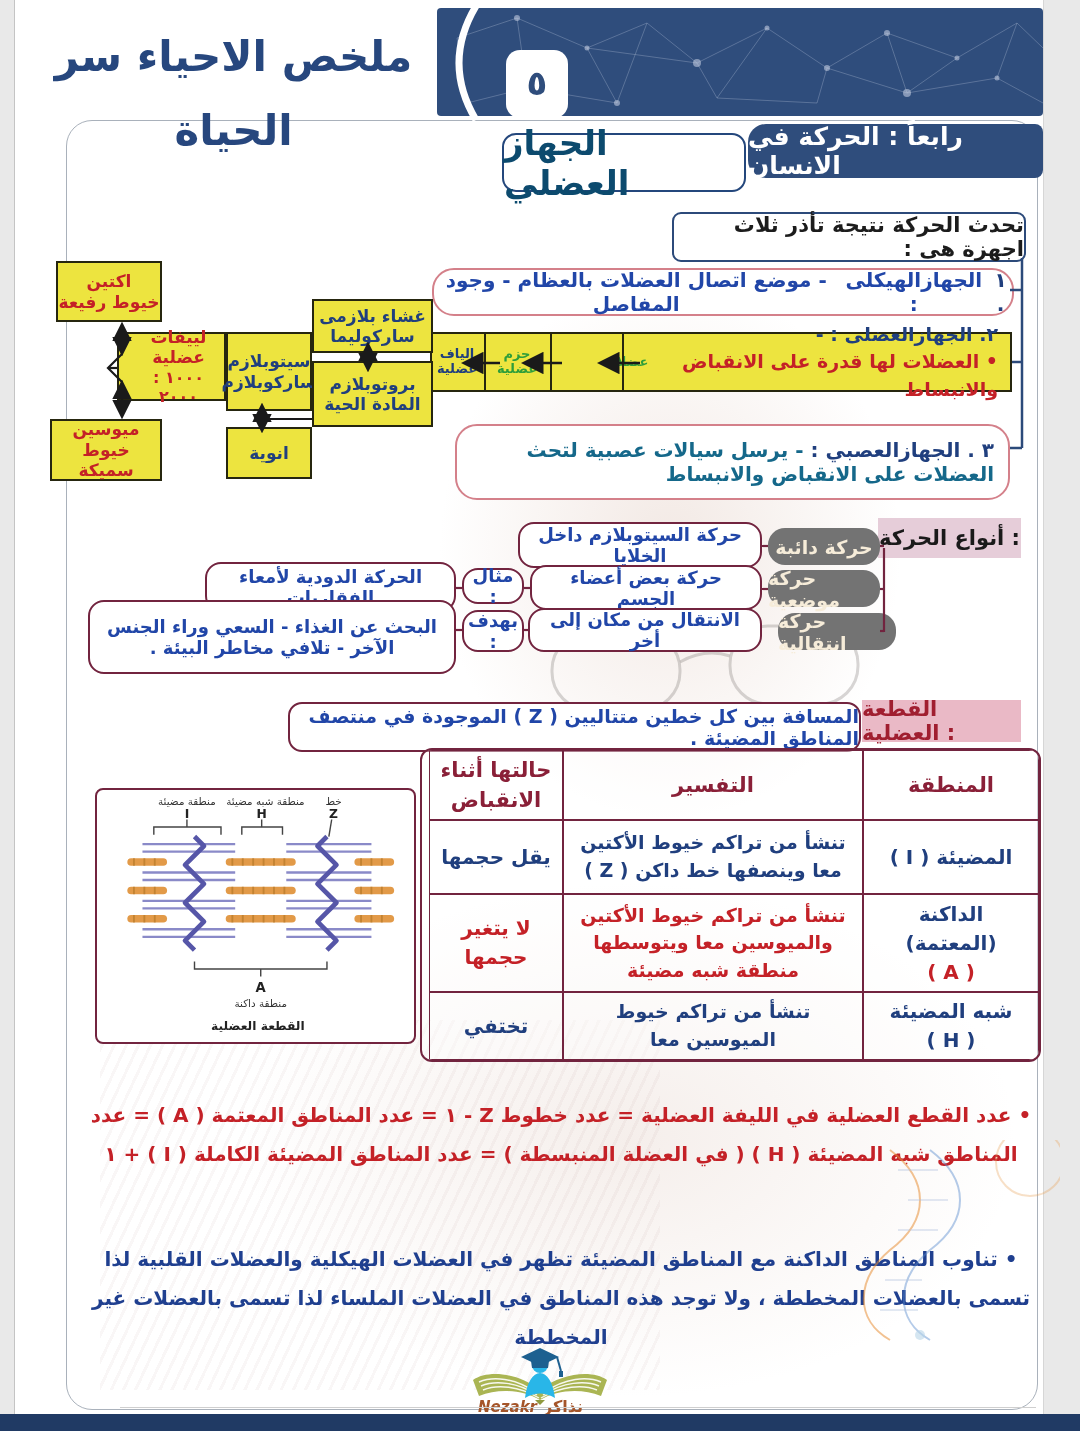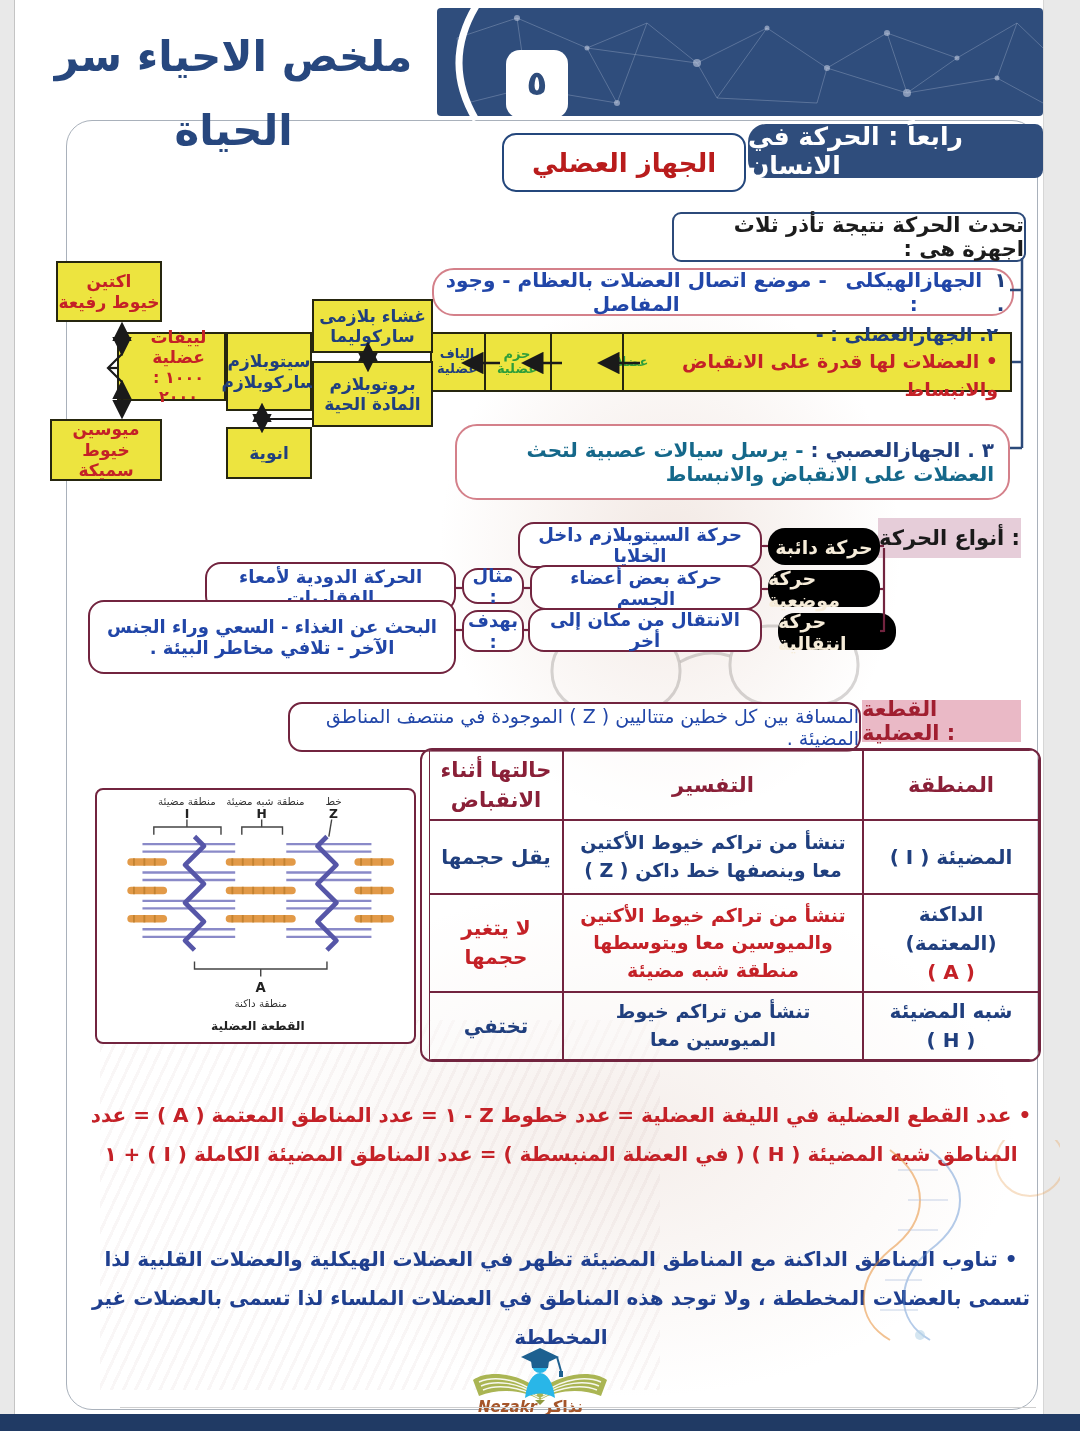--- a/index.html
+++ b/index.html
@@ -7,45 +7,45 @@
   .screen{position:relative;width:1080px;height:1431px;background:#e9e9e9;overflow:hidden;margin:0 auto;}
   .abs{position:absolute;}
   .page{left:14px;top:0;width:1028px;height:1414px;background:#ffffff;border-left:1px solid #c4c4c4;border-right:1px solid #d6d6d6;}
   .content-border{left:66px;top:120px;width:970px;height:1288px;border:1.5px solid #a9b1bb;border-radius:26px;}
   
   .banner{left:437px;top:8px;width:606px;height:108px;background:#2f4d7c;border-radius:4px;overflow:hidden;}
   .banner-arc{left:424px;top:4px;width:60px;height:118px;}
   .doc-title{left:36px;top:20px;width:395px;height:74px;color:#27477e;font-size:42px;font-weight:bold;text-align:center;line-height:74px;}
   .page-tab{left:506px;top:50px;width:62px;height:68px;background:#ffffff;border-radius:14px;text-align:center;line-height:66px;font-size:34px;color:#2f4d7c;font-weight:bold;}
   .section-band{left:748px;top:124px;width:295px;height:54px;background:#2f4d7c;border-radius:18px 8px 8px 18px;color:#ffffff;font-weight:bold;font-size:25px;display:flex;align-items:center;justify-content:center;}
-  .subsection-box{left:502px;top:133px;width:240px;height:55px;background:#ffffff;border:2px solid #24477c;border-radius:14px;color:#b91c1c;font-weight:bold;font-size:26px;display:flex;align-items:center;justify-content:center;}
+  .subsection-box{left:502px;top:133px;width:240px;height:55px;background:#ffffff;border:2px solid #24477c;border-radius:14px;color:#0c4a6e;font-weight:bold;font-size:34px;display:flex;align-items:center;justify-content:center;}
   
   .blob{border-radius:50%;}
   .face-blob{left:430px;top:270px;width:480px;height:560px;background:radial-gradient(ellipse at center,rgba(223,199,187,.40),rgba(223,199,187,0) 68%);}
   .shoulder-blob{left:240px;top:880px;width:780px;height:520px;background:radial-gradient(ellipse at center,rgba(226,206,196,.34),rgba(226,206,196,0) 70%);}
   .stripes{left:100px;top:1020px;width:560px;height:370px;background:repeating-linear-gradient(115deg,rgba(150,100,100,.055) 0 3px,transparent 3px 11px);}
   
   .intro-box{left:672px;top:212px;width:350px;height:46px;background:#fff;border:2px solid #2c4a7a;border-radius:9px;display:flex;align-items:center;justify-content:center;font-size:21px;font-weight:bold;color:#1c1c1c;}
   .redbox{background:#fff;border:2px solid #d4808a;border-radius:22px;display:flex;align-items:center;justify-content:center;text-align:center;font-weight:bold;}
   .sys1{left:432px;top:268px;width:578px;height:44px;font-size:20px;}
   .sys3{left:455px;top:424px;width:555px;height:76px;font-size:20px;padding:0 14px;box-sizing:border-box;}
   .blue{color:#2146a8;} .navy{color:#203f7e;} .red{color:#c42127;} .teal{color:#15688a;} .green{color:#2f9e3a;}
   
   .ybox{background:#ede43f;border:2px solid #26260f;box-sizing:border-box;display:flex;flex-direction:column;align-items:center;justify-content:center;text-align:center;font-weight:bold;font-size:17px;line-height:1.2;}
   .ybar{left:430px;top:332px;width:582px;height:60px;background:#ede43f;border:2px solid #26260f;box-sizing:border-box;}
   .ybar .sep{position:absolute;top:0;width:2px;height:100%;background:#26260f;}
   .ycell{position:absolute;top:0;height:100%;display:flex;align-items:center;justify-content:center;text-align:center;font-weight:bold;font-size:13px;line-height:1.15;}
   .ydesc{position:absolute;top:0;right:0;width:390px;height:100%;display:flex;flex-direction:column;justify-content:center;padding-right:12px;box-sizing:border-box;font-weight:bold;font-size:19px;line-height:1.45;text-align:right;}
   
   .mv-label{left:878px;top:518px;width:143px;height:40px;background:#e6cdd9;display:flex;align-items:center;justify-content:center;font-size:21px;font-weight:bold;color:#1a1a1a;}
-  .pill{background:#000000;border-radius:17px;color:#f6ecd9;font-weight:bold;font-size:19px;display:flex;align-items:center;justify-content:center;}
+  .pill{background:#737373;border-radius:17px;color:#f6ecd9;font-weight:bold;font-size:19px;display:flex;align-items:center;justify-content:center;}
   .wbox{background:#fff;border:2px solid #72243f;border-radius:16px;display:flex;align-items:center;justify-content:center;text-align:center;font-weight:bold;font-size:18px;color:#2146a8;box-sizing:border-box;padding:2px 6px;}
   
   .sar-label{left:862px;top:700px;width:159px;height:42px;background:#eab9c6;display:flex;align-items:center;justify-content:center;font-size:21px;font-weight:bold;color:#a01e30;}
-  .sar-def{left:288px;top:702px;width:569px;height:46px;background:#fff;border:2px solid #72243f;border-radius:14px;display:flex;align-items:center;justify-content:center;font-size:19px;font-weight:normal;color:#2146a8;}
+  .sar-def{left:288px;top:702px;width:569px;height:46px;background:#fff;border:2px solid #72243f;border-radius:14px;display:flex;align-items:center;justify-content:center;font-size:19px;font-weight:bold;color:#2146a8;}
   .sar-table{left:420px;top:748px;width:617px;height:310px;border:2.5px solid #72243f;border-radius:12px;overflow:hidden;display:grid;grid-template-columns:176px 300px 134px;grid-template-rows:70px 74px 98px 68px;background:rgba(255,255,255,.4);}
   .sar-table>div{border:1.25px solid #72243f;display:flex;flex-direction:column;align-items:center;justify-content:center;text-align:center;font-weight:bold;padding:2px 8px;box-sizing:border-box;line-height:1.45;}
   .th{color:#8a2038;font-size:21px;}
   .cell-region{font-size:20px;color:#203f7e;}
   .cell-explain{font-size:19px;}
   .cell-state{font-size:20px;}
   .diagram-box{left:95px;top:788px;width:317px;height:252px;background:#fff;border:2.5px solid #72243f;border-radius:8px;display:flex;align-items:center;justify-content:center;}
   
   .note{left:85px;width:952px;font-weight:bold;font-size:20px;line-height:1.95;text-align:center;direction:rtl;}
   .n1{top:1096px;color:#c42127;}

